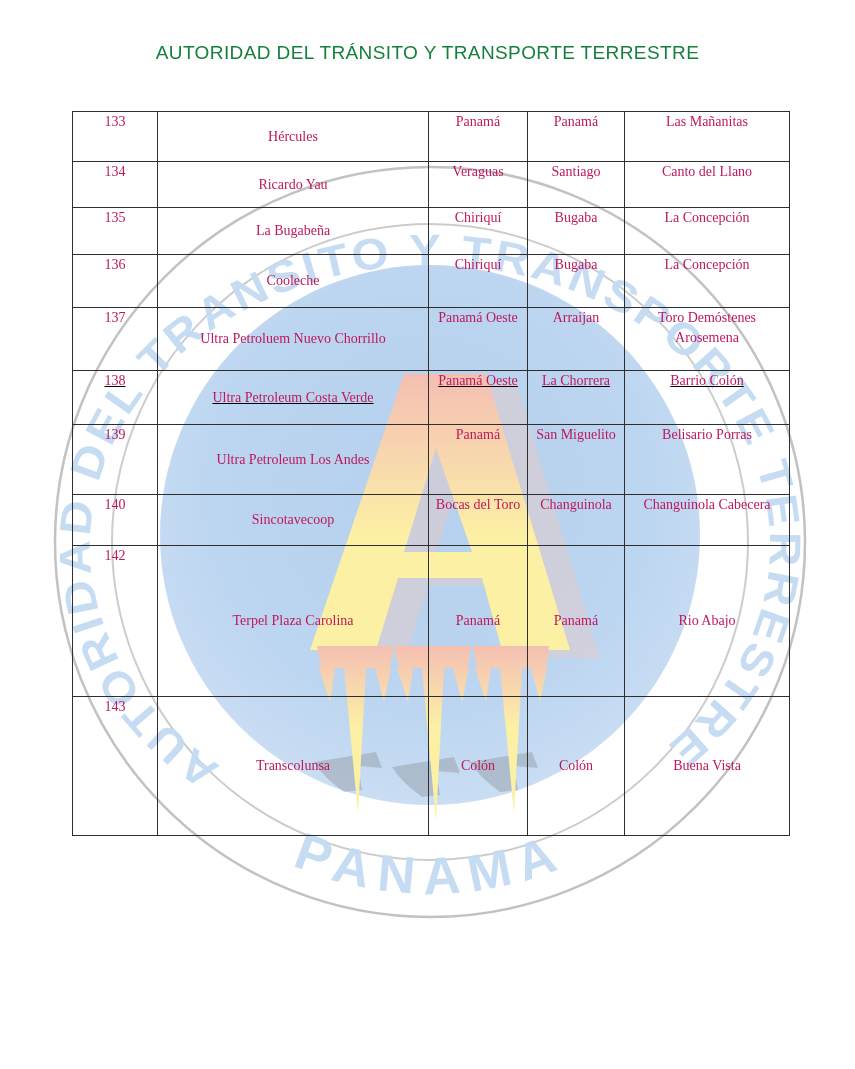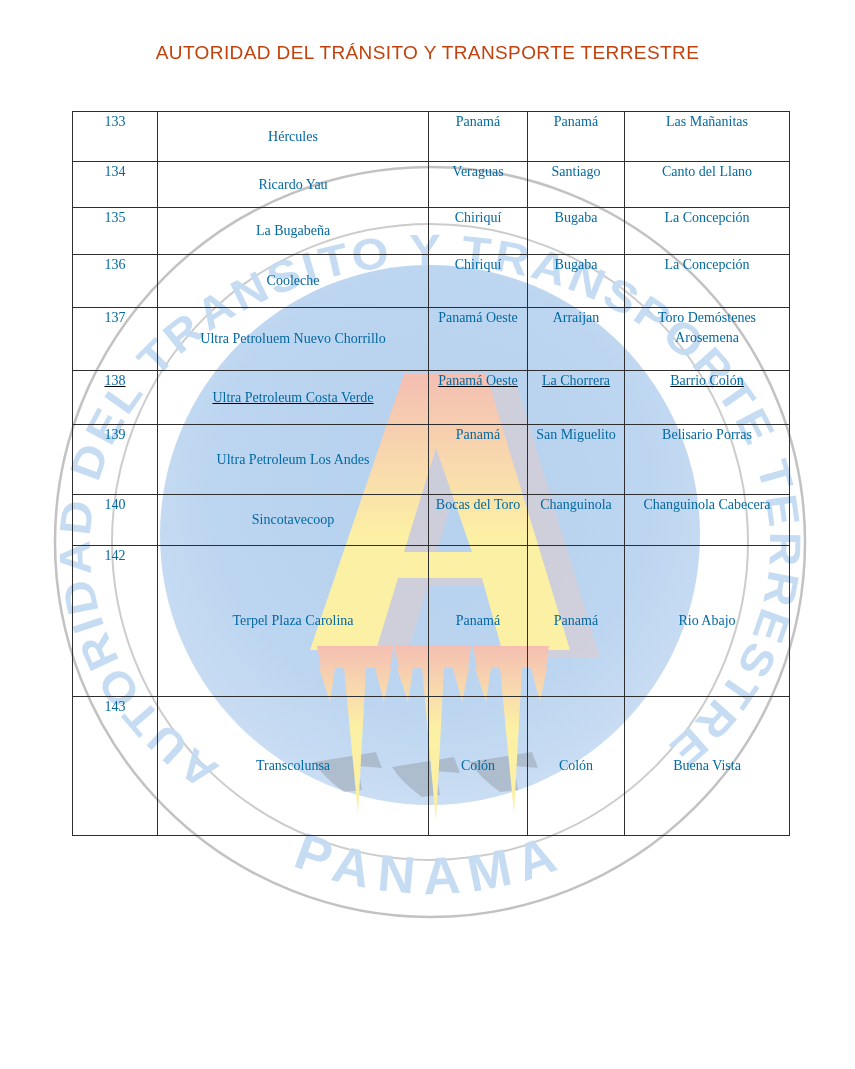--- a/index.html
+++ b/index.html
@@ -15,35 +15,35 @@
     position:absolute;left:0;top:0;width:855px;height:1069px;
     pointer-events:none;
   }
   .page-title{
     position:absolute;left:0;top:42px;width:855px;
     text-align:center;
     font-family:"Liberation Sans",sans-serif;
     font-size:19px;
     font-weight:400;
     letter-spacing:0.4px;
-    color:#c2410c;
+    color:#15803d;
     margin:0;
   }
   table.permits{
     position:absolute;left:72px;top:111px;
     border-collapse:collapse;
     table-layout:fixed;
     background:transparent;
   }
   table.permits td{
     border:1.5px solid #2e2e2e;
     font-family:"Liberation Serif",serif;
     font-size:14px;
     line-height:1.4;
-    color:#0369a1;
+    color:#be185d;
     text-align:center;
     padding:0;
     background:transparent;
     overflow:hidden;
   }
   td.num{vertical-align:top;padding-top:2px;}
   td.name{vertical-align:middle;}
   td.prov,td.dist,td.loc{vertical-align:top;padding-top:4px;}
   td.loc{padding-left:8px;padding-right:8px;}
   tr.tall td.name,

